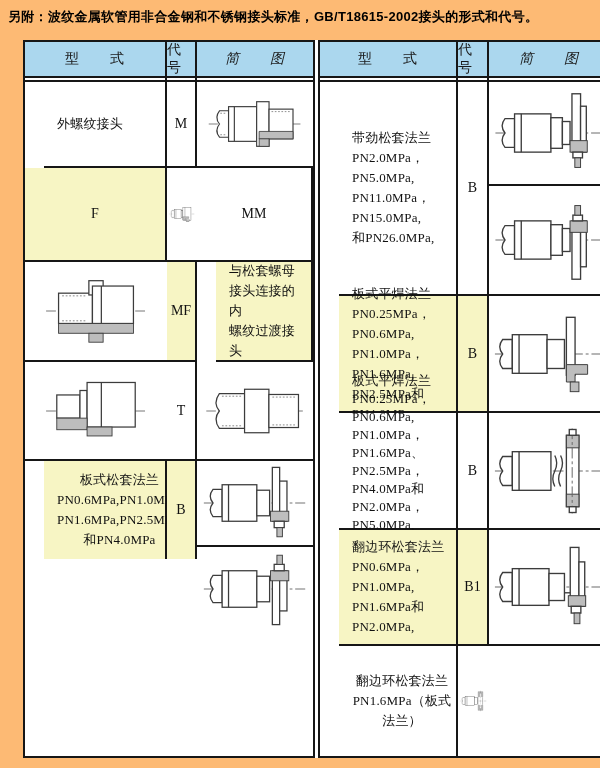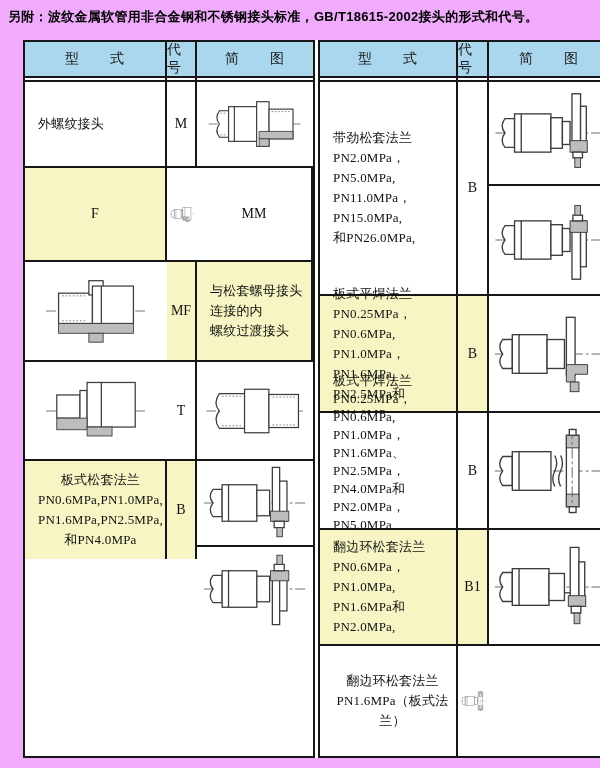--- a/index.html
+++ b/index.html
@@ -2,42 +2,42 @@
 <html><head>
 <meta charset="utf-8">
 <style>
   * { box-sizing: border-box; margin: 0; padding: 0; }
   html,body { background:#fff; }
   body {
     width:600px; height:768px; overflow:hidden;
     font-family:"Liberation Serif","DejaVu Serif",serif;
     color:#111;
   }
-  .page { width:600px; height:768px; position:relative; background:#f0abfc; }
+  .page { width:600px; height:768px; position:relative; background:#fdba74; }
   .title {
     position:absolute; left:8px; top:8px; width:586px;
     font-family:"Liberation Sans","DejaVu Sans",sans-serif;
     font-weight:bold; font-size:13px; letter-spacing:0.3px; color:#000;
     white-space:nowrap;
   }
   .tbl { position:absolute; left:23px; top:40px; display:flex;border-radius:13px; }
   .gapcol { width:3px; background:#fff; }
   .half { border:2px solid #161616; background:#fff; display:grid; }
   .half.left  { grid-template-columns:142px 30px 116px; grid-template-rows:36px 4px 86px 94px 100px 99px 98px 197px; }
   .half.right { grid-template-columns:138px 31px 120px; grid-template-rows:36px 4px 214px 117px 117px 116px 110px; }
   .c { border-right:2px solid #161616; border-bottom:2px solid #161616; background:#fff; display:flex; align-items:center; }
-  .c.nr { border-right:none; }
+  .c.nr { border-right:none;font-style:italic; }
   .c.nb { border-bottom:none;text-align:center; }
   .hd { background:#abd7ee; justify-content:center;
         font-family:"Liberation Sans","DejaVu Sans",sans-serif;
         font-size:14px; color:#1a1a1a; letter-spacing:1px; }
   .sp { height:4px; padding:0; }
   .yl { background:#f7f5c4; }
   .type { padding-left:13px; padding-right:4px; font-size:13px; line-height:20px;
-          white-space:pre-line; letter-spacing:0.2px; }
+          white-space:pre-line; letter-spacing:0.2px;margin-left:19px; }
   .code { justify-content:center; font-size:14px; }
   .dg { justify-content:center; padding:2px; }
   .dsplit { flex-direction:column; align-items:stretch; padding:0; }
   .dsub { display:flex; align-items:center; justify-content:center; }
   .dsub.divided { border-bottom:2px solid #161616; }
   svg { display:block; }
   svg .k  { fill:none; stroke:#3c3c3c; stroke-width:1.4; }
   svg .w  { fill:#fff;  stroke:#3c3c3c; stroke-width:1.4; }
   svg .g  { fill:#bdbdbd; stroke:#3c3c3c; stroke-width:1; }
   svg .cl { stroke:#666; stroke-width:1; stroke-dasharray:11 3 3 3; fill:none; }

